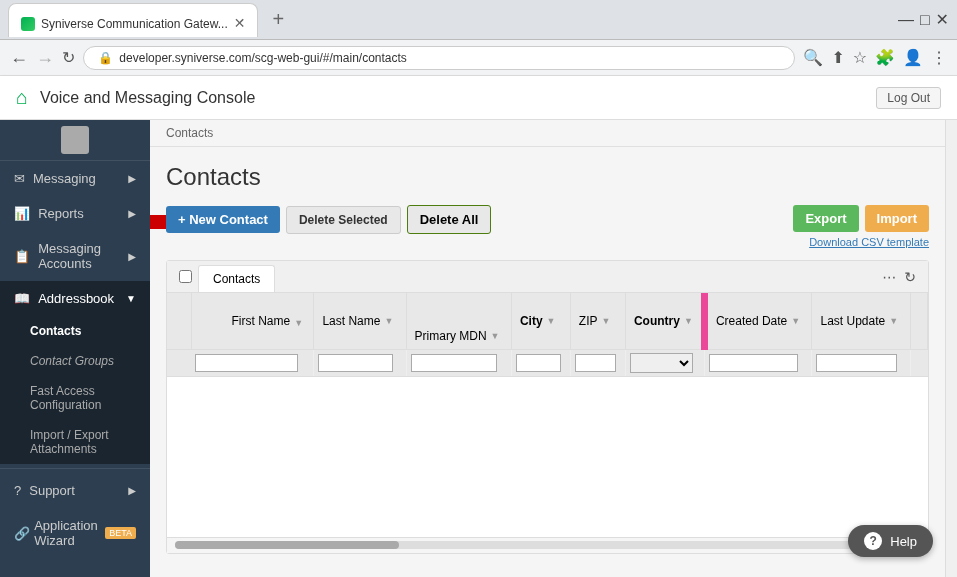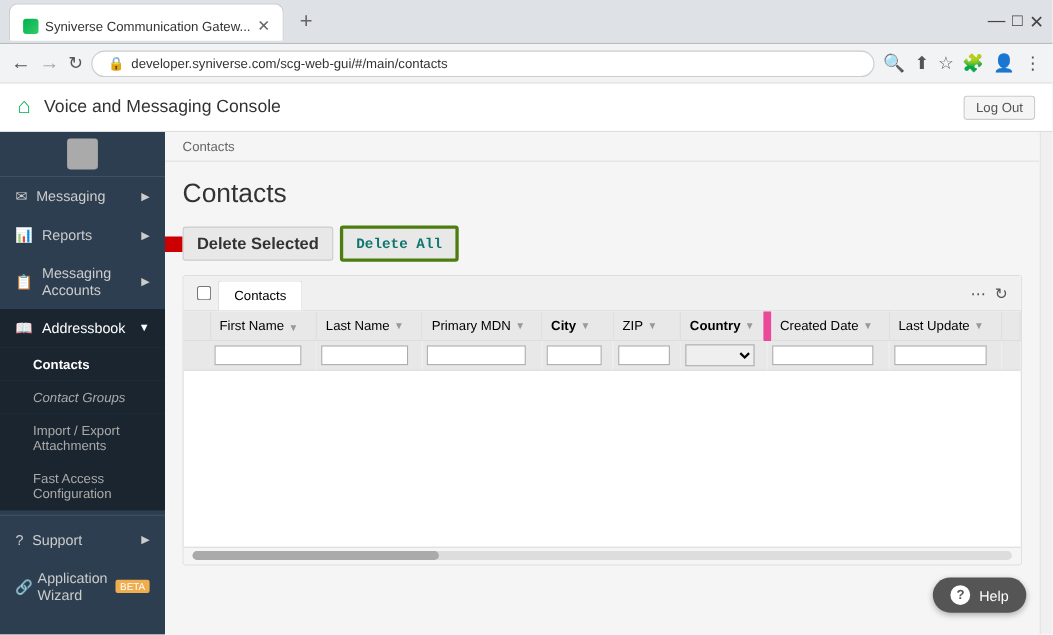--- a/index.html
+++ b/index.html
@@ -80,24 +80,24 @@
         <span style="margin-left:auto;font-size:10px;">▼</span>
       </div>
 
       <div style="padding:8px 14px 8px 30px;cursor:pointer;color:#fff;font-size:12px;background:#1a252f;font-weight:bold;">
         <span>Contacts</span>
       </div>
       <div style="padding:8px 14px 8px 30px;cursor:pointer;color:#aaa;font-size:12px;background:#1a252f;font-style:italic;">
         <span>Contact Groups</span>
       </div>
       <div style="padding:8px 14px 8px 30px;cursor:pointer;color:#aaa;font-size:12px;background:#1a252f;">
+        <span>Fast Access Configuration</span>
+      </div>
+      <div style="padding:8px 14px 8px 30px;cursor:pointer;color:#aaa;font-size:12px;background:#1a252f;">
         <span>Import / Export Attachments</span>
-      </div>
-      <div style="padding:8px 14px 8px 30px;cursor:pointer;color:#aaa;font-size:12px;background:#1a252f;">
-        <span>Fast Access Configuration</span>
       </div>
 
       <div style="height:1px;background:rgba(255,255,255,0.1);margin:4px 0;"></div>
 
       <div style="display:flex;align-items:center;padding:10px 14px;cursor:pointer;font-size:13px;color:#ccc;gap:8px;">
         <span>?</span>
         <span>Support</span>
         <span style="margin-left:auto;font-size:10px;">▶</span>
       </div>
 
@@ -114,22 +114,30 @@
 
       <div style="padding:16px;">
         <h1 style="font-size:24px;font-weight:normal;color:#333;margin-bottom:14px;">Contacts</h1>
 
         <div style="display:flex;align-items:flex-start;margin-bottom:12px;">
           <div style="display:flex;gap:6px;align-items:center;position:relative;">
 
             <svg style="position:absolute;left:-140px;top:-8px;width:140px;height:50px;" viewBox="0 0 140 50">
               <polygon points="140,18 50,18 50,5 0,25 50,45 50,32 140,32" fill="#cc0000"></polygon>
             </svg>
-            <button style="background:#e8e8e8;color:#333;border:1px solid #ccc;padding:6px 12px;border-radius:3px;cursor:pointer;font-size:15px;font-weight:bold;">Delete Selected</button>
-            <button style="background:#e8e8e8;color:#0f766e;border:3px solid #4d7c0f;padding:6px 12px;border-radius:3px;cursor:pointer;font-size:13px;font-weight:bold;font-family:Liberation Mono, monospace;">Delete All</button>
+            <button style="background:#337ab7;color:#fff;border:none;padding:6px 12px;border-radius:3px;cursor:pointer;font-size:13px;font-weight:bold;">+ New Contact</button>
+            <button style="background:#e8e8e8;color:#333;border:1px solid #ccc;padding:6px 12px;border-radius:3px;cursor:pointer;font-size:12px;font-weight:bold;">Delete Selected</button>
+            <button style="background:#e8e8e8;color:#000000;border:1px solid #4d7c0f;padding:6px 12px;border-radius:3px;cursor:pointer;font-size:13px;font-weight:bold;">Delete All</button>
+          </div>
+          <div style="margin-left:auto;display:flex;flex-direction:column;align-items:flex-end;gap:4px;">
+            <div style="display:flex;gap:6px;">
+              <button style="background:#5cb85c;color:#fff;border:none;padding:6px 12px;border-radius:3px;cursor:pointer;font-size:13px;font-weight:bold;">Export</button>
+              <button style="background:#f0ad4e;color:#fff;border:none;padding:6px 12px;border-radius:3px;cursor:pointer;font-size:13px;font-weight:bold;">Import</button>
+            </div>
+            <span style="font-size:11px;color:#337ab7;cursor:pointer;text-decoration:underline;">Download CSV template</span>
           </div>
         </div>
 
         <div style="background:#fff;border:1px solid #ddd;border-radius:3px;">
 
           <div style="display:flex;align-items:center;background:#f0f0f0;border-bottom:1px solid #ddd;padding:0 8px;">
             <input type="checkbox" style="margin: 6px 6px 6px 4px;">
             <div style="padding:6px 14px;font-size:12px;border:1px solid #ddd;border-bottom:none;background:#fff;cursor:pointer;margin-top:4px;border-radius:3px 3px 0 0;">
               <span>Contacts</span>
             </div>
@@ -138,33 +146,33 @@
               <span style="font-size:14px;color:#555;cursor:pointer;">↻</span>
             </div>
           </div>
 
           <div style="overflow-x:auto;">
             <table style="width:100%;border-collapse:collapse;font-size:12px;min-width:700px;">
               <thead>
                 <tr style="background:#e8e8e8;">
                   <th style="width:24px;padding:6px 8px;border-right:1px solid #ddd;border-bottom:1px solid #ddd;"></th>
                   <th style="padding:6px 8px;border-right:1px solid #ddd;border-bottom:1px solid #ddd;white-space:nowrap;font-weight:normal;cursor:pointer;">
-                    <div style="display:flex;align-items:flex-end;gap:4px;">
+                    <div style="display:flex;align-items:flex-end;gap:4px;margin-left:32px;">
                       <span>First Name</span>
                       <span style="font-size:9px;color:#999;">▼</span>
                     </div>
                   </th>
                   <th style="padding:6px 8px;border-right:1px solid #ddd;border-bottom:1px solid #ddd;white-space:nowrap;font-weight:normal;cursor:pointer;">
                     <div style="display:flex;align-items:center;gap:4px;">
                       <span>Last Name</span>
                       <span style="font-size:9px;color:#999;">▼</span>
                     </div>
                   </th>
                   <th style="padding:6px 8px;border-right:1px solid #ddd;border-bottom:1px solid #ddd;white-space:nowrap;font-weight:normal;cursor:pointer;">
-                    <div style="display:flex;align-items:center;gap:4px;">
+                    <div style="display:flex;align-items:center;gap:4px;margin-top:30px;">
                       <span>Primary MDN</span>
                       <span style="font-size:9px;color:#999;">▼</span>
                     </div>
                   </th>
                   <th style="padding:6px 8px;border-right:1px solid #ddd;border-bottom:1px solid #ddd;white-space:nowrap;font-weight:bold;cursor:pointer;">
                     <div style="display:flex;align-items:center;gap:4px;">
                       <span>City</span>
                       <span style="font-size:9px;color:#999;">▼</span>
                     </div>
                   </th>

